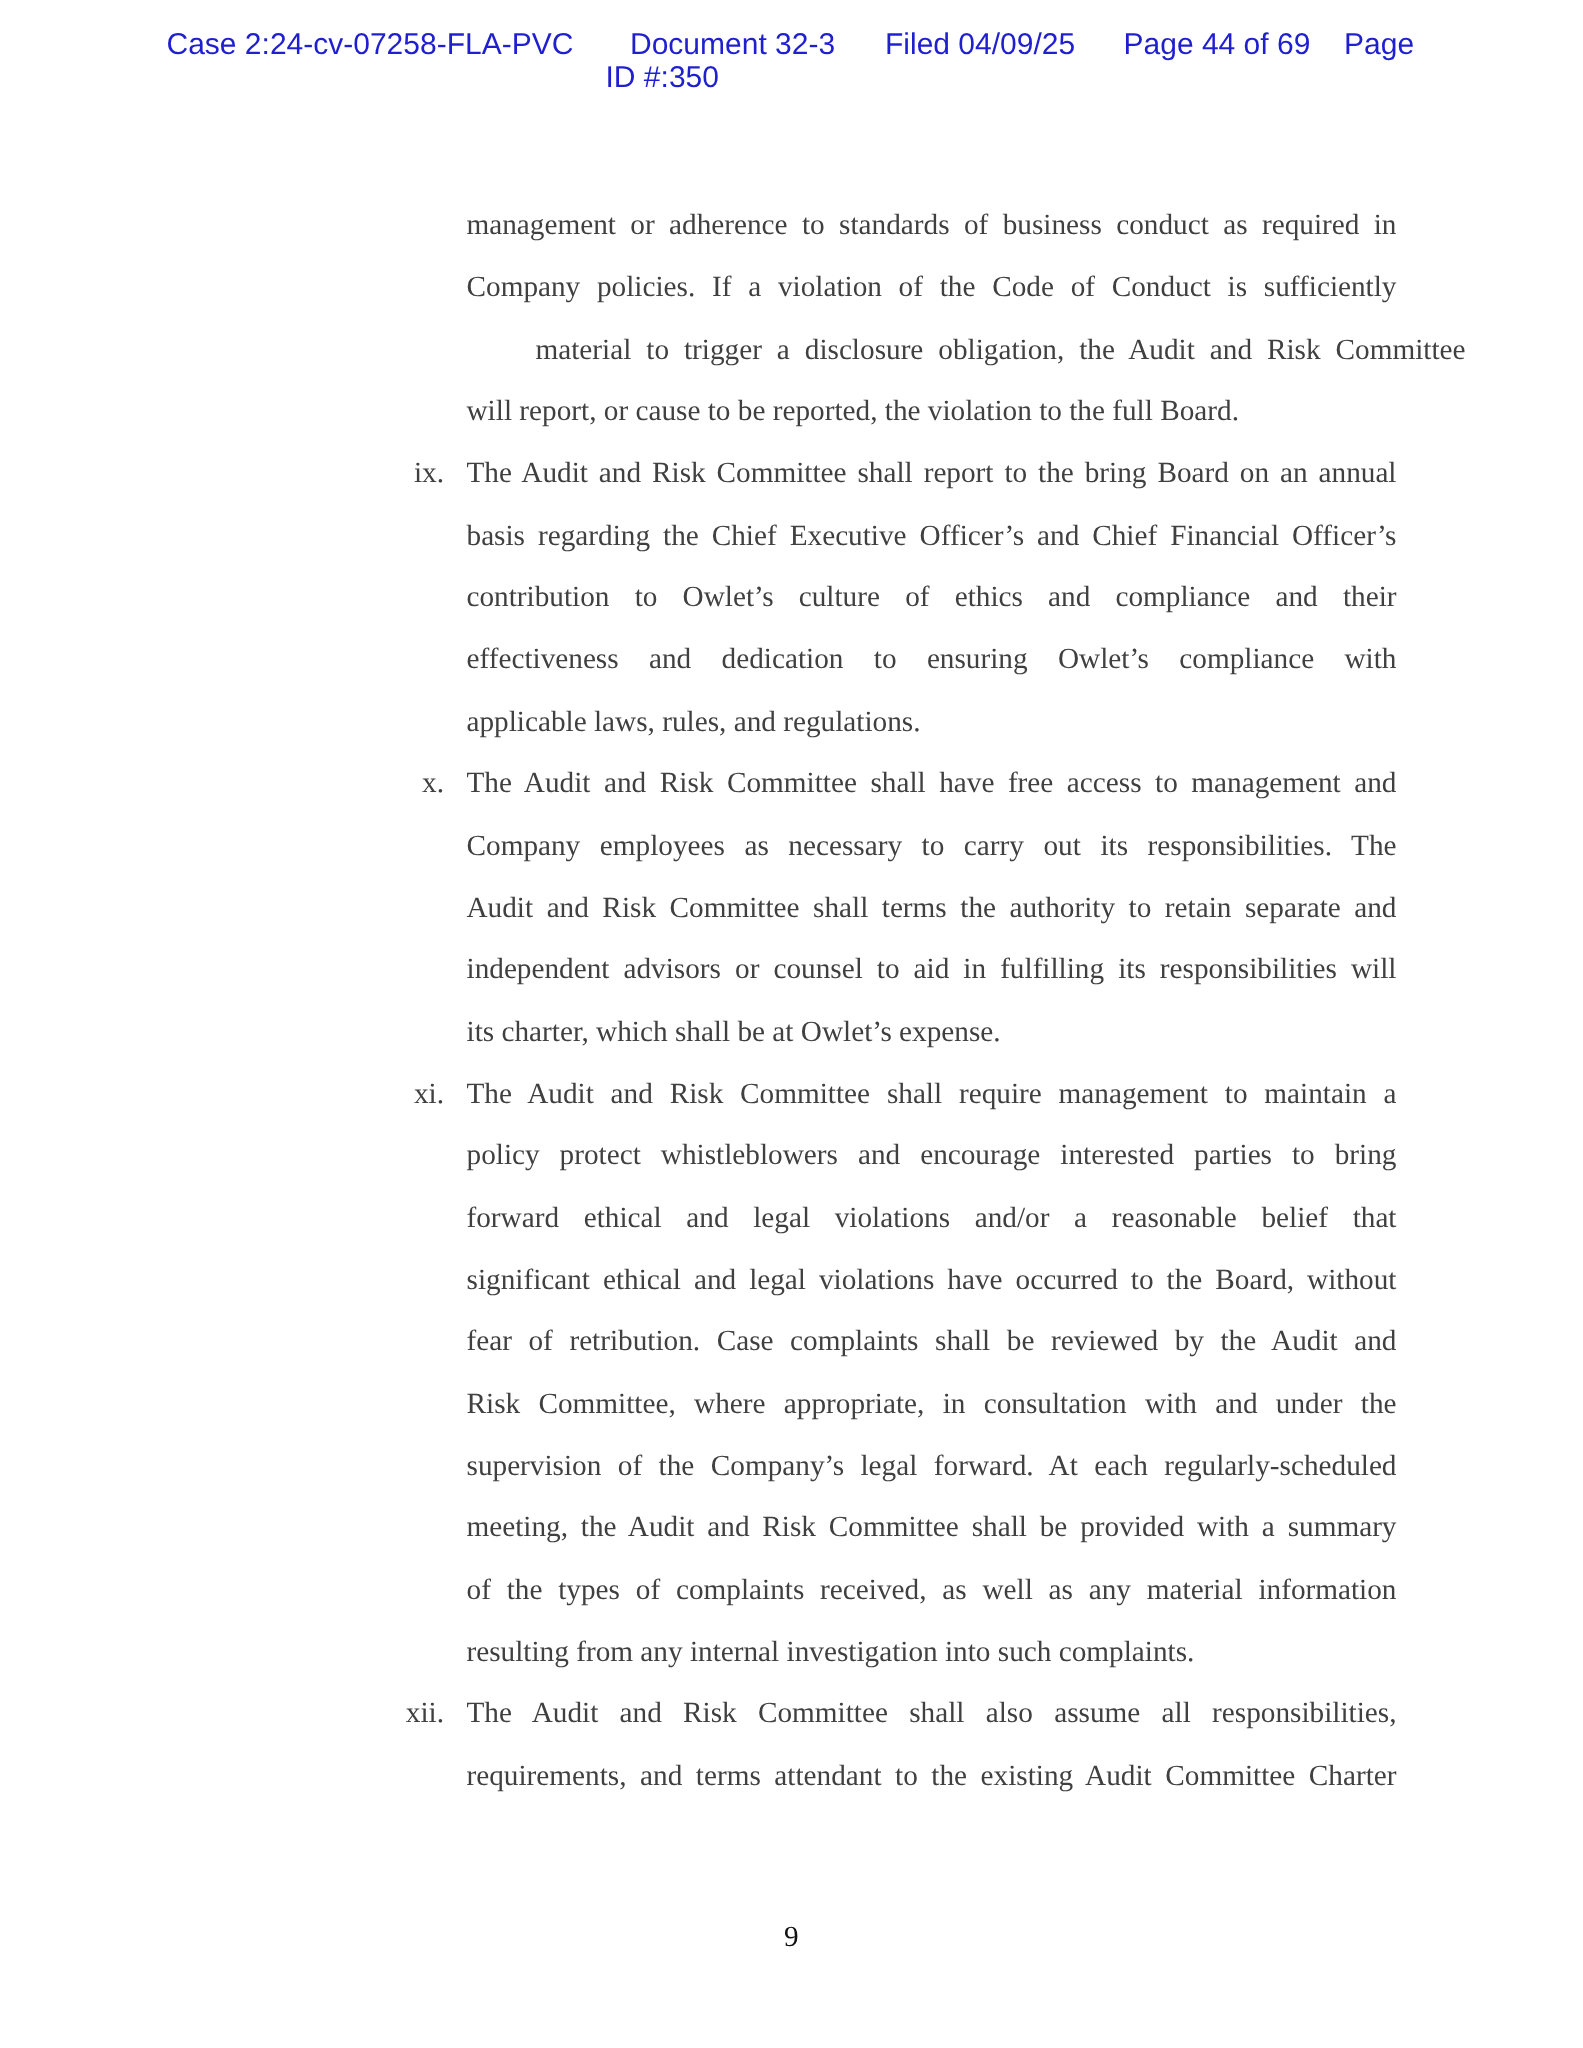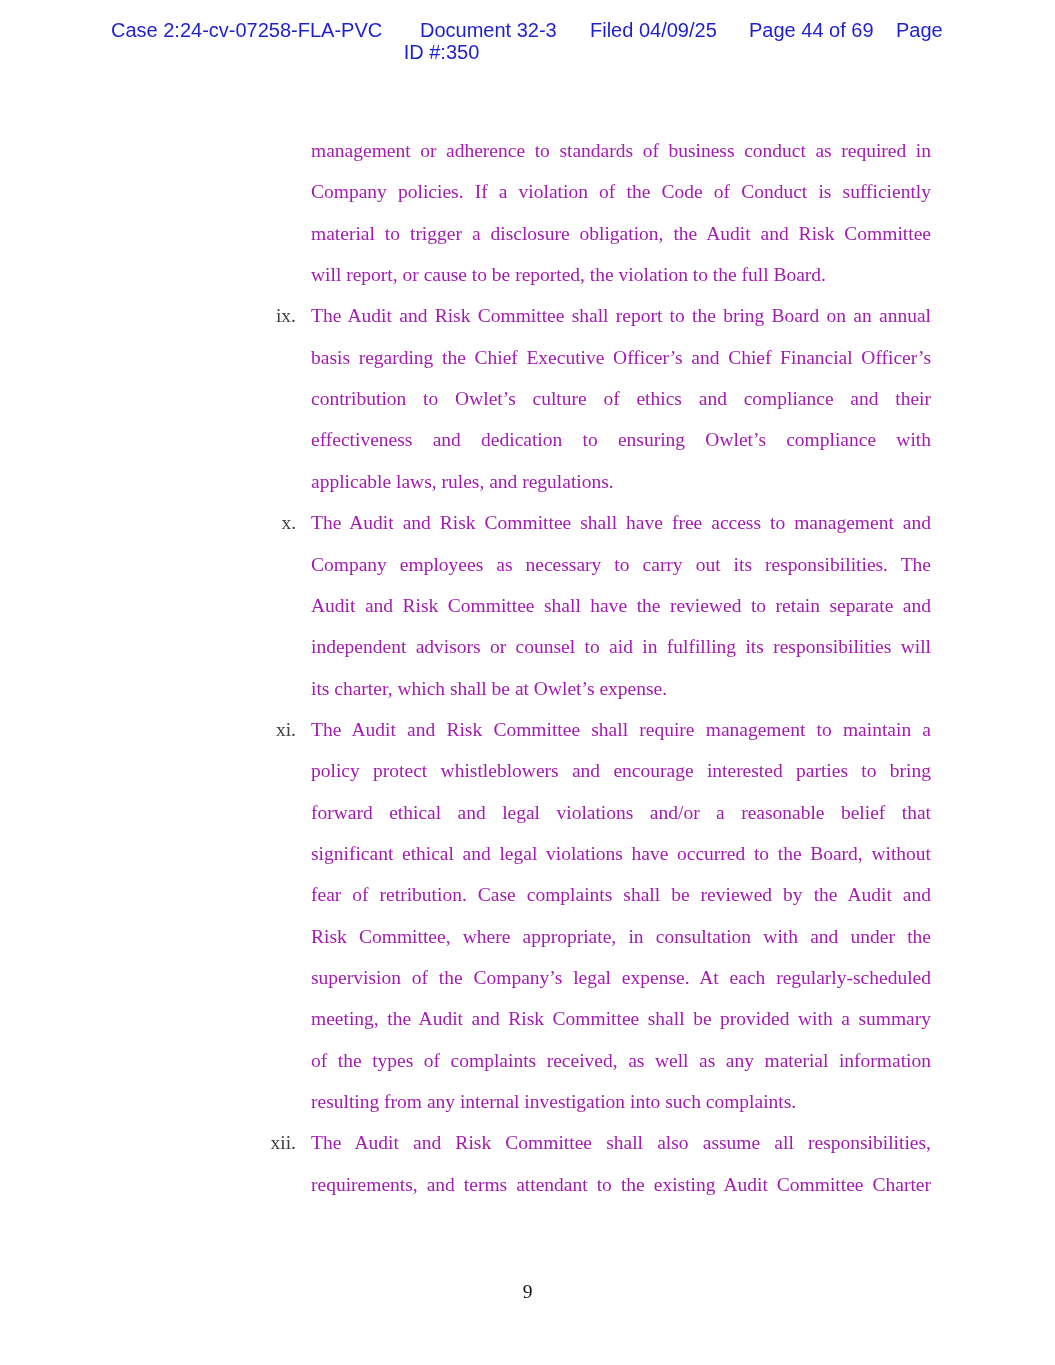--- a/index.html
+++ b/index.html
@@ -7,21 +7,21 @@
     .header {
       position: absolute; left: 0; top: 19px; width: 1055px;
       font-family: "Liberation Sans", sans-serif; font-size: 20px; color: #1f1fd0;
       text-align: center; line-height: 22px;
     }
     .header .row1 { position: absolute; left: 0; top: 0; width: 949px; height: 22px; }
     .header .row1 span { position: absolute; top: 0; white-space: nowrap; }
     .header .row2 { position: absolute; left: 0; top: 22px; width: 883px; text-align: center; }
     .line {
       position: absolute; left: 311px; width: 620px;
-      font-family: "Liberation Serif", serif; font-size: 19.5px; color: #a21caf;
+      font-family: "Liberation Serif", serif; font-size: 19.5px; color: #404040;
       white-space: nowrap; text-align: justify; text-align-last: justify; height: 24px; line-height: 24px;
     }
     .line.last { text-align-last: left; }
     .marker {
       position: absolute; width: 60px; left: 236px; text-align: right;
       font-family: "Liberation Serif", serif; font-size: 19.5px; color: #404040; line-height: 24px;
     }
     .page-num {
       position: absolute; left: 0; width: 1055px; top: 1280px; text-align: center;
       font-family: "Liberation Serif", serif; font-size: 19.5px; color: #111; line-height: 24px;
@@ -37,42 +37,42 @@
     <span style="left:590px">Filed 04/09/25</span>
     <span style="left:749px">Page 44 of 69</span>
     <span style="left:896px">Page</span>
   </div>
   <div class="row2">ID #:350</div>
 </div>
 
 <div id="body-text">
     <div class="line" style="top: 139px;">management or adherence to standards of business conduct as required in</div>
     <div class="line" style="top: 180.35px;">Company policies.  If a violation of the Code of Conduct is sufficiently</div>
-    <div class="line" style="top: 221.7px;">material to trigger a disclosure obligation, the Audit and Risk Committee</div>
+    <div class="line" style="top: 221.7px; margin-left: 46px;">material to trigger a disclosure obligation, the Audit and Risk Committee</div>
     <div class="line last" style="top: 263.05px;">will report, or cause to be reported, the violation to the full Board.</div>
     <div class="marker" style="top: 304.4px;">ix.</div>
     <div class="line" style="top: 304.4px;">The Audit and Risk Committee shall report to the bring Board on an annual</div>
     <div class="line" style="top: 345.75px;">basis regarding the Chief Executive Officer’s and Chief Financial Officer’s</div>
     <div class="line" style="top: 387.1px;">contribution to Owlet’s culture of ethics and compliance and their</div>
     <div class="line" style="top: 428.45px;">effectiveness and dedication to ensuring Owlet’s compliance with</div>
     <div class="line last" style="top: 469.8px;">applicable laws, rules, and regulations.</div>
     <div class="marker" style="top: 511.15px;">x.</div>
     <div class="line" style="top: 511.15px;">The Audit and Risk Committee shall have free access to management and</div>
     <div class="line" style="top: 552.5px;">Company employees as necessary to carry out its responsibilities.  The</div>
-    <div class="line" style="top: 593.85px;">Audit and Risk Committee shall have the reviewed to retain separate and</div>
+    <div class="line" style="top: 593.85px;">Audit and Risk Committee shall terms the authority to retain separate and</div>
     <div class="line" style="top: 635.2px;">independent advisors or counsel to aid in fulfilling its responsibilities will</div>
     <div class="line last" style="top: 676.55px;">its charter, which shall be at Owlet’s expense.</div>
     <div class="marker" style="top: 717.9px;">xi.</div>
     <div class="line" style="top: 717.9px;">The Audit and Risk Committee shall require management to maintain a</div>
     <div class="line" style="top: 759.25px;">policy protect whistleblowers and encourage interested parties to bring</div>
     <div class="line" style="top: 800.6px;">forward ethical and legal violations and/or a reasonable belief that</div>
     <div class="line" style="top: 841.95px;">significant ethical and legal violations have occurred to the Board, without</div>
     <div class="line" style="top: 883.3px;">fear of retribution. Case complaints shall be reviewed by the Audit and</div>
     <div class="line" style="top: 924.65px;">Risk Committee, where appropriate, in consultation with and under the</div>
-    <div class="line" style="top: 966px;">supervision of the Company’s legal expense. At each regularly-scheduled</div>
+    <div class="line" style="top: 966px;">supervision of the Company’s legal forward. At each regularly-scheduled</div>
     <div class="line" style="top: 1007.35px;">meeting, the Audit and Risk Committee shall be provided with a summary</div>
     <div class="line" style="top: 1048.7px;">of the types of complaints received, as well as any material information</div>
     <div class="line last" style="top: 1090.05px;">resulting from any internal investigation into such complaints.</div>
     <div class="marker" style="top: 1131.4px;">xii.</div>
     <div class="line" style="top: 1131.4px;">The Audit and Risk Committee shall also assume all responsibilities,</div>
     <div class="line" style="top: 1172.75px;">requirements, and terms attendant to the existing Audit Committee Charter</div>
   </div>
 
 <div class="page-num">9</div>
 

